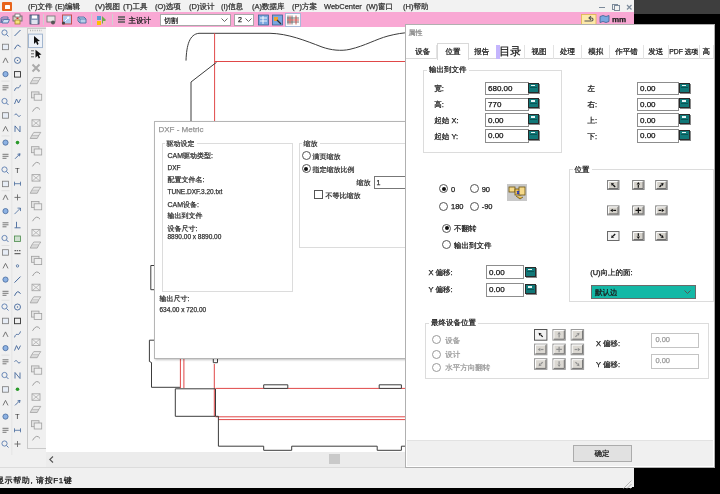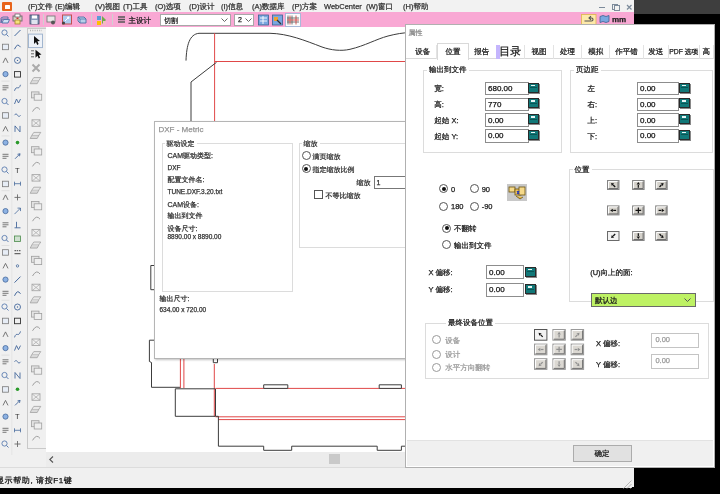--- a/index.html
+++ b/index.html
@@ -372,23 +372,20 @@
       <div class="abs" style="left:1px;top:3.5px;width:7px;height:0.8px;background:#0a5555;"></div>
     </div>
   <div class="abs" style="left:28.8px;top:107px;">起始 Y:</div>
   <div class="abs" style="left:79px;top:104.2px;width:42px;height:11.5px;background:#fff;border:1px solid #8d8d8d;">
       <span class="abs" style="left:2.5px;top:1.2px;font-size:8px;color:#111;">0.00</span>
     </div>
   <div class="abs" style="left:122.5px;top:104.9px;width:9px;height:8px;background:#117878;border:1px solid #2a2a2a;box-shadow:1px 1px 0 #888;">
       <div class="abs" style="left:2px;top:1px;width:4px;height:1.5px;background:#e8f4f4;"></div>
       <div class="abs" style="left:1px;top:3.5px;width:7px;height:0.8px;background:#0a5555;"></div>
     </div>
-  <fieldset class="abs" style="left:164.5px;top:40px;width:141px;height:85.5px;border:1px solid #dcdcdc;margin:0;padding:0;">
-      <legend style="font-size:7.5px;margin-left:3px;padding:0 2px;">页边距</legend>
-    </fieldset>
   <div class="abs" style="left:182px;top:59px;">左</div>
   <div class="abs" style="left:231px;top:56.8px;width:40.5px;height:11.5px;background:#fff;border:1px solid #8d8d8d;">
       <span class="abs" style="left:2.5px;top:1.2px;font-size:8px;color:#111;">0.00</span>
     </div>
   <div class="abs" style="left:273px;top:57.5px;width:9px;height:8px;background:#117878;border:1px solid #2a2a2a;box-shadow:1px 1px 0 #888;">
       <div class="abs" style="left:2px;top:1px;width:4px;height:1.5px;background:#e8f4f4;"></div>
       <div class="abs" style="left:1px;top:3.5px;width:7px;height:0.8px;background:#0a5555;"></div>
     </div>
   <div class="abs" style="left:182px;top:75px;">右:</div>
   <div class="abs" style="left:231px;top:72.6px;width:40.5px;height:11.5px;background:#fff;border:1px solid #8d8d8d;">
@@ -496,28 +493,28 @@
     </div>
   <div class="abs" style="left:23px;top:259.8px;">Y 偏移:</div>
   <div class="abs" style="left:80.1px;top:257.8px;width:36.7px;height:12.2px;background:#fff;border:1px solid #8d8d8d;">
       <span class="abs" style="left:2.5px;top:1.6px;font-size:8px;color:#111;">0.00</span>
     </div>
   <div class="abs" style="left:119px;top:259px;width:9px;height:8px;background:#117878;border:1px solid #2a2a2a;box-shadow:1px 1px 0 #888;">
       <div class="abs" style="left:2px;top:1px;width:4px;height:1.5px;background:#e8f4f4;"></div>
       <div class="abs" style="left:1px;top:3.5px;width:7px;height:0.8px;background:#0a5555;"></div>
     </div>
   <div class="abs" style="left:184.7px;top:243.2px;text-align:right;">(U)向上的面:</div>
-  <div class="abs" style="left:185.5px;top:268px;width:103px;height:12px;background:#bef264;border:1px solid #6a6a6a;">
+  <div class="abs" style="left:185.5px;top:260px;width:103px;height:12px;background:#14b8a6;border:1px solid #6a6a6a;">
 <span class="abs" style="left:3px;top:2px;">默认边</span>
 <svg class="abs" style="right:4px;top:4px;" width="7" height="5">
         <path d="M0.5,0.5 L3.5,3.5 L6.5,0.5" stroke="#555" fill="none"></path>
       </svg>
     </div>
   <fieldset class="abs" style="left:19.5px;top:293px;width:282px;height:58.8px;border:1px solid #dcdcdc;margin:0;padding:0;">
-      <legend style="font-size:7.5px;margin-left:20px;padding:0 2px;font-family:Liberation Mono, monospace;">最终设备位置</legend>
+      <legend style="font-size:7.5px;margin-left:3px;padding:0 2px;font-family:Liberation Mono, monospace;">最终设备位置</legend>
     </fieldset>
   <div class="abs" style="left:26.5px;top:310px;width:7px;height:7px;border:1px solid #9a9a9a;border-radius:50%;background:#fff;"></div>
   <div class="abs" style="left:39.7px;top:310.5px;color:#9a9a9a;">设备</div>
   <div class="abs" style="left:26.5px;top:324.5px;width:7px;height:7px;border:1px solid #9a9a9a;border-radius:50%;background:#fff;"></div>
   <div class="abs" style="left:39.7px;top:325px;color:#9a9a9a;">设计</div>
   <div class="abs" style="left:26.5px;top:337.8px;width:7px;height:7px;border:1px solid #9a9a9a;border-radius:50%;background:#fff;"></div>
   <div class="abs" style="left:39.7px;top:338.3px;color:#9a9a9a;">水平方向翻转</div>
   <svg class="abs" style="left:128.4px;top:303.5px;" width="52" height="43" viewBox="0 0 52 43">
       <rect x="0.5" y="0.5" width="12.4" height="10.7" fill="#f2f2f2" stroke="#555" stroke-width="1"></rect>
       <line x1="8.7" y1="7.8" x2="6.7" y2="5.8" stroke="#111" stroke-width="1.2"></line>

